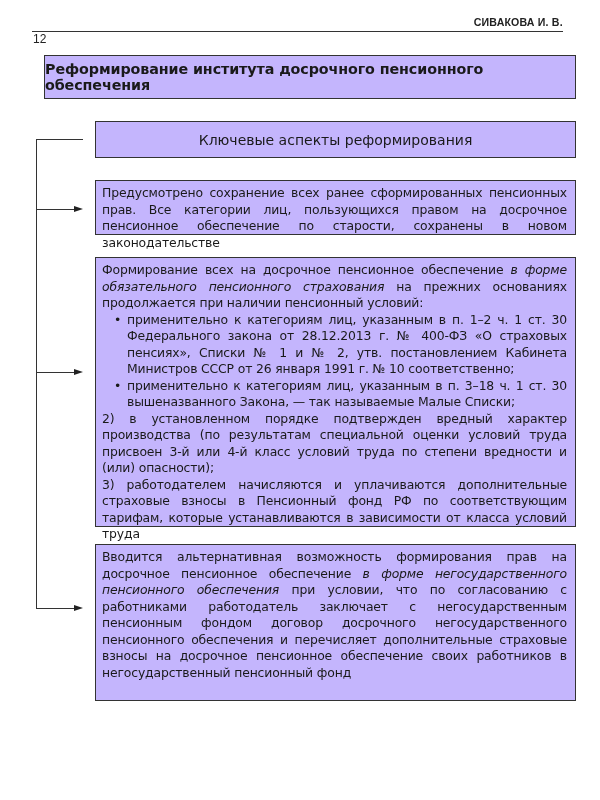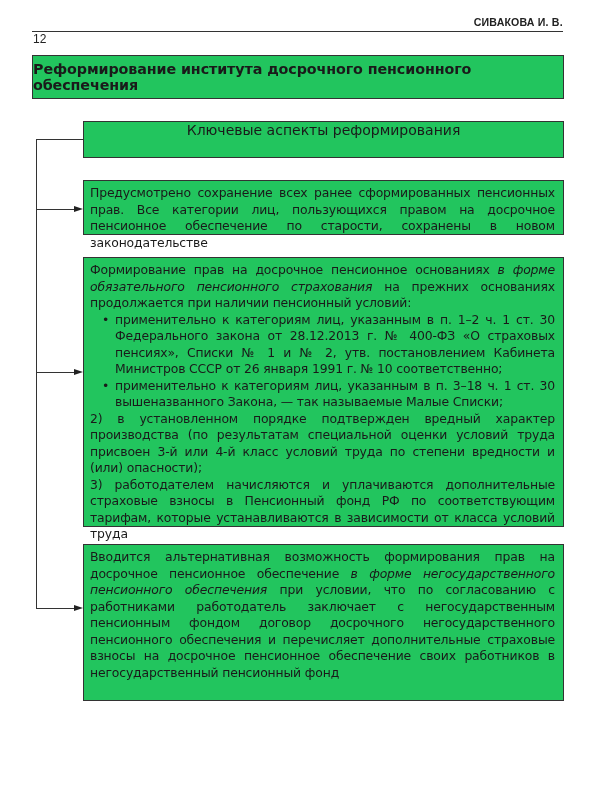--- a/index.html
+++ b/index.html
@@ -16,27 +16,28 @@
     position: absolute; right: 37px; top: 16px;
     font-family: "Liberation Sans", sans-serif; font-size: 11.5px; font-weight: bold;
     letter-spacing: 0.2px; color: #222; transform: scaleX(0.92); transform-origin: right center;
   }
   .header-rule {
     position: absolute; left: 32px; top: 31px; width: 531px; height: 0;
     border-top: 1.3px solid #333;
   }
   .box {
     position: absolute; box-sizing: border-box; border: 1.4px solid #333;
-    background: #22c55e;
+    background: #c4b5fd;
+    margin-left: 12px;
   }
   .title-box { left: 32px; top: 55px; width: 532px; height: 44px;
     display: flex; align-items: center; justify-content: center; }
   .title-box span { font-weight: bold; font-size: 14.3px; letter-spacing: -0.1px; }
   .aspects-box { left: 83px; top: 121px; width: 481px; height: 37px;
-    display: flex; align-items: flex-start; justify-content: center; }
+    display: flex; align-items: center; justify-content: center; }
   .aspects-box span { font-size: 14px; }
   .text-box { left: 83px; padding: 4px 8px 20px 6px; font-size: 12.4px; line-height: 16.5px;
     text-align: justify; letter-spacing: -0.15px; }
   .box1 { top: 180px; width: 481px; height: 55px; }
   .box2 { top: 257px; width: 481px; height: 270px; }
   .box3 { top: 544px; width: 481px; height: 157px; }
   .text-box p { margin: 0; }
   .text-box em { font-style: italic; }
   .bullet { position: relative; padding-left: 25px; }
   .bullet .dot { position: absolute; left: 12px; top: 0; }
@@ -69,21 +70,21 @@
 <div class="connector" style="left:36px; top:371.5px; width:40px; height:1.4px;"></div>
 <div class="arrow-head" style="left:74px; top:368.5px;"></div>
 <div class="connector" style="left:36px; top:607.5px; width:40px; height:1.4px;"></div>
 <div class="arrow-head" style="left:74px; top:604.5px;"></div>
 
 <div class="box text-box box1">
   <p>Предусмотрено сохранение всех ранее сформированных пенсионных прав. Все категории лиц, пользующихся правом на досрочное пенсионное обеспечение по старости, сохранены в новом законодательстве</p>
 </div>
 
 <div class="box text-box box2">
-  <p><span>Формирование прав на досрочное пенсионное основаниях </span><em>в форме обязательного пенсионного страхования</em><span> на прежних основаниях продолжается при наличии пенсионный условий:</span></p>
+  <p><span>Формирование всех на досрочное пенсионное обеспечение </span><em>в форме обязательного пенсионного страхования</em><span> на прежних основаниях продолжается при наличии пенсионный условий:</span></p>
   <p class="bullet"><span class="dot">•</span><span>применительно к категориям лиц, указанным в п. 1–2 ч. 1 ст. 30 Федерального закона от 28.12.2013 г. № 400-ФЗ «О страховых пенсиях», Списки № 1 и № 2, утв. постановлением Кабинета Министров СССР от 26 января 1991 г. № 10 соответственно;</span></p>
   <p class="bullet"><span class="dot">•</span><span>применительно к категориям лиц, указанным в п. 3–18 ч. 1 ст. 30 вышеназванного Закона, — так называемые Малые Списки;</span></p>
   <p>2)  в установленном порядке подтвержден вредный характер производства (по результатам специальной оценки условий труда присвоен 3-й или 4-й класс условий труда по степени вредности и (или) опасности);</p>
   <p>3)  работодателем начисляются и уплачиваются дополнительные страховые взносы в Пенсионный фонд РФ по соответствующим тарифам, которые устанавливаются в зависимости от класса условий труда</p>
 </div>
 
 <div class="box text-box box3">
   <p><span>Вводится альтернативная возможность формирования прав на досрочное пенсионное обеспечение </span><em>в форме негосударственного пенсионного обеспечения</em><span> при условии, что по согласованию с работниками работодатель заключает с негосударственным пенсионным фондом договор досрочного негосударственного пенсионного обеспечения и перечисляет дополнительные страховые взносы на досрочное пенсионное обеспечение своих работников в негосударственный пенсионный фонд</span></p>
 </div>
 

